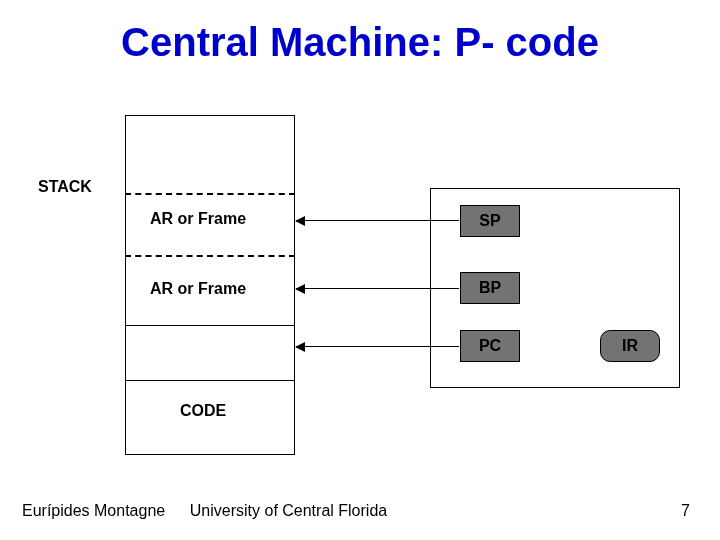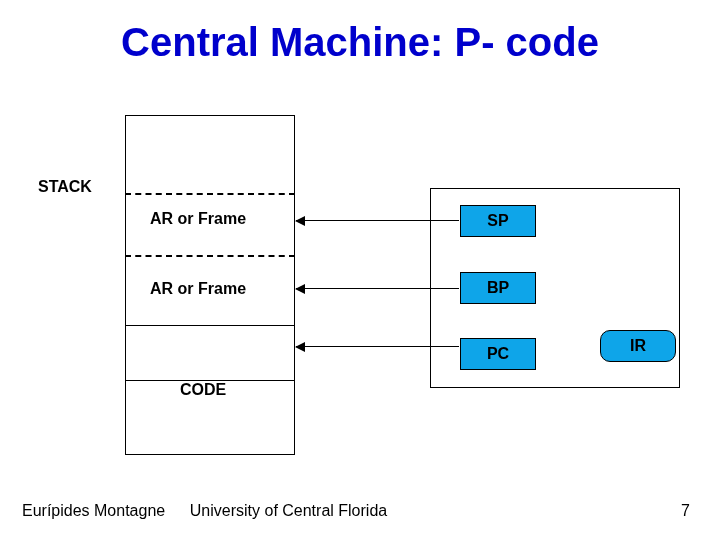--- a/index.html
+++ b/index.html
@@ -59,21 +59,21 @@
     left: 150px; top: 110px;
     font-size: 16px; font-weight: bold;
   }
   .ar2 {
     position: absolute;
     left: 150px; top: 180px;
     font-size: 16px; font-weight: bold;
   }
   .code {
     position: absolute;
-    left: 180px; top: 281px;
+    left: 180px; top: 302px;
     font-size: 16px; font-weight: bold; text-align: right;
   }
   
   .cpu-box {
     position: absolute;
     left: 430px;
     top: 88px;
     width: 250px;
     height: 200px;
     border: 1.5px solid #000;
@@ -82,32 +82,32 @@
   .cpu-label {
     position: absolute;
     left: 530px;
     top: 55px;
     font-size: 18px;
     font-weight: bold;
     margin-top: 32px;
   }
   .reg {
     position: absolute;
-    width: 76px;
+    width: 60px;
     height: 32px;
     border: 1.5px solid #000;
-    background: #0ea5e9;
+    background: #737373;
     font-size: 16px;
     font-weight: bold;
     text-align: center;
     line-height: 30px;
   }
   .sp { left: 460px; top: 105px; }
   .bp { left: 460px; top: 172px; }
-  .pc { left: 460px; top: 230px; margin-top: 8px; }
+  .pc { left: 460px; top: 230px; }
   .ir { left: 600px; top: 230px; border-radius: 10px; }
   
   .arrow {
     position: absolute;
     height: 0;
     border-top: 1.5px solid #000;
   }
   .arrow::before {
     content: "";
     position: absolute;

